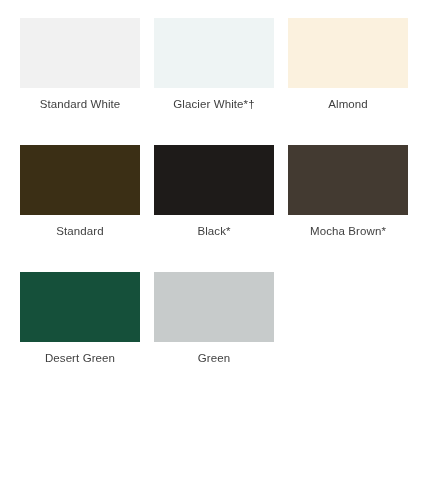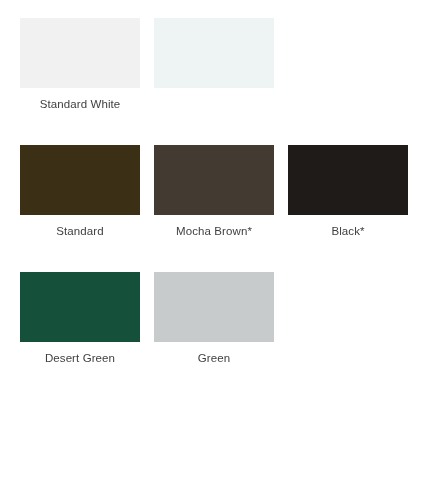--- a/index.html
+++ b/index.html
@@ -61,36 +61,41 @@
 
 <div class="swatch-chart">
 
   <div class="swatch-row">
     <div class="swatch-cell">
       <span class="swatch-chip" style="background-color: rgb(241, 241, 241);"></span>
       <span class="swatch-label">Standard White</span>
     </div>
     <div class="swatch-cell">
       <span class="swatch-chip" style="background-color: rgb(238, 244, 244);"></span>
+      <span class="swatch-label">Glacier White*†</span>
+    </div>
+    <div class="swatch-cell">
+      <span class="swatch-chip" style="background-color: rgb(251, 241, 222);"></span>
+      <span class="swatch-label">Almond</span>
     </div>
   </div>
 
 
   <div class="swatch-row">
     <div class="swatch-cell">
       <span class="swatch-chip" style="background-color: rgb(59, 47, 21);"></span>
       <span class="swatch-label">Standard</span>
     </div>
     <div class="swatch-cell">
+      <span class="swatch-chip" style="background-color: rgb(30, 27, 25);"></span>
+      <span class="swatch-label">Black*</span>
+    </div>
+    <div class="swatch-cell">
       <span class="swatch-chip" style="background-color: rgb(67, 58, 49);"></span>
       <span class="swatch-label">Mocha Brown*</span>
-    </div>
-    <div class="swatch-cell">
-      <span class="swatch-chip" style="background-color: rgb(30, 27, 25);"></span>
-      <span class="swatch-label">Black*</span>
     </div>
   </div>
 
   <div class="swatch-row">
     <div class="swatch-cell">
       <span class="swatch-chip" style="background-color: rgb(21, 80, 58);"></span>
       <span class="swatch-label">Desert Green</span>
     </div>
     <div class="swatch-cell">
       <span class="swatch-chip" style="background-color: rgb(199, 203, 203);"></span>

